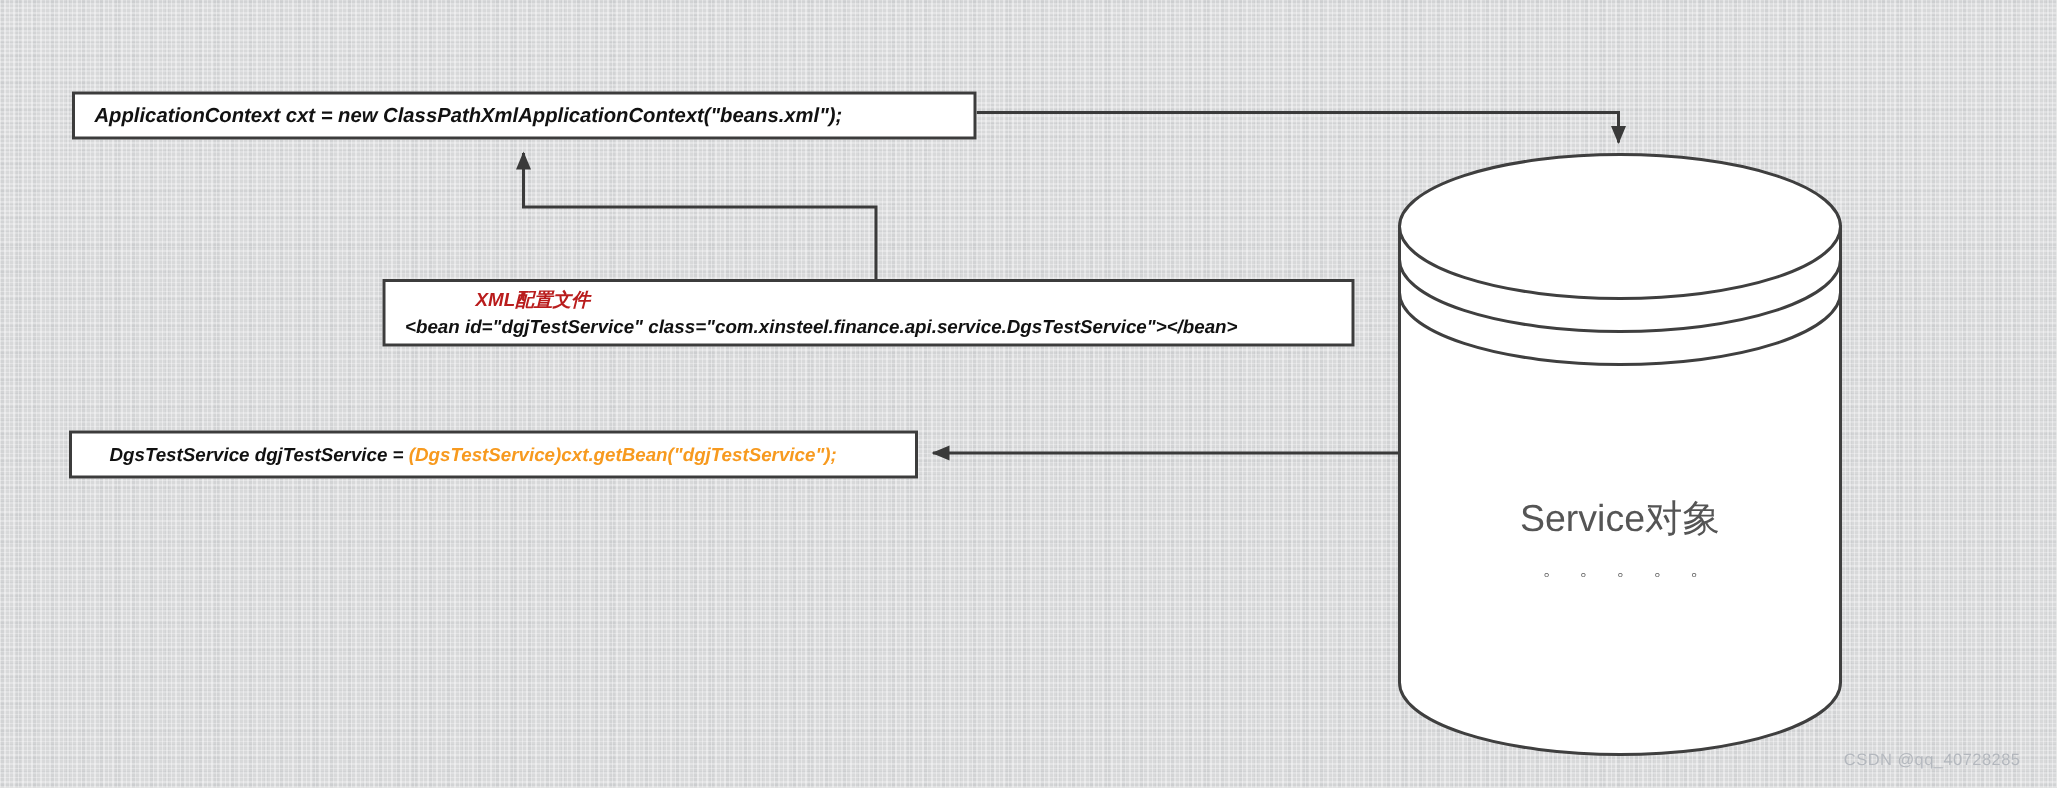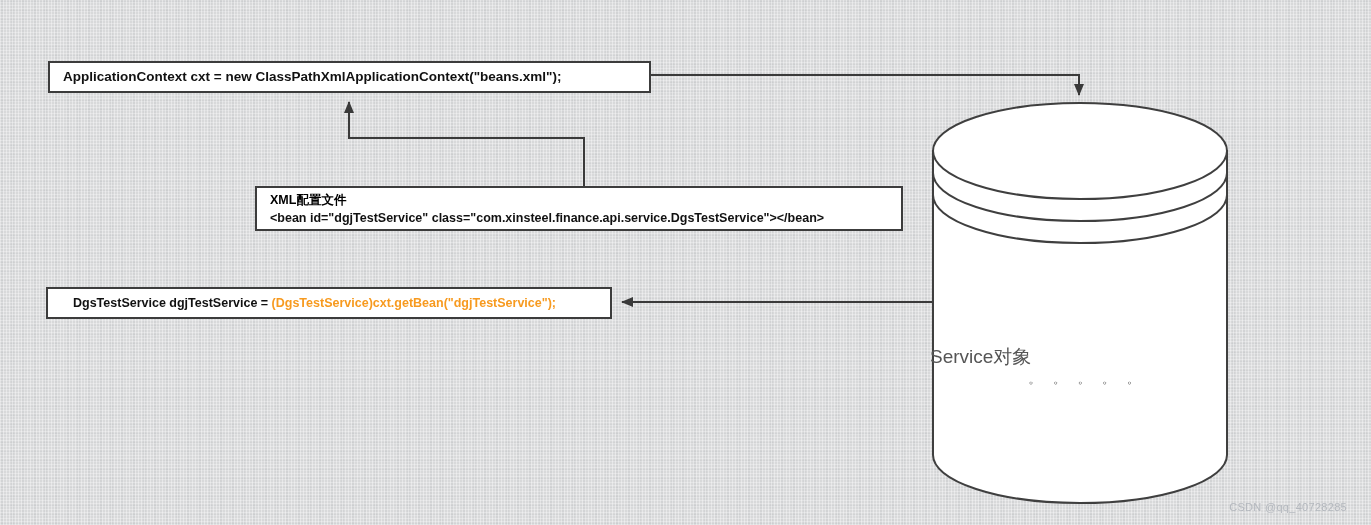--- a/index.html
+++ b/index.html
@@ -16,46 +16,47 @@
       repeating-linear-gradient(0deg,  rgba(100,105,115,.05) 0 2px, rgba(0,0,0,0) 2px 9px);
   }
   .box{
     position:absolute;
     background:#ffffff;
     border:2px solid #3c3c3c;
     box-sizing:border-box;
     white-space:nowrap;
     color:#111111;
     font-weight:bold;
+    font-style:italic;
   }
   .box1{
     left:48px;top:61px;width:603px;height:32px;
     font-size:13.5px;line-height:28px;padding-left:13px;
   }
   .xmlbox{
     left:255px;top:186px;width:648px;height:45px;
     font-size:12.5px;padding:3px 0 0 13px;line-height:18px;
   }
-  .xml-title{color:#000000;font-weight:bold;}
+  .xml-title{color:#b91c1c;font-weight:bold;margin-left:47px;}
   .xml-code{color:#111111;font-weight:bold;}
   .box3{
     left:46px;top:287px;width:566px;height:32px;
     font-size:12.5px;line-height:28px;padding-left:25px;
   }
   .orange{color:#f79a1f;}
   .arrows,.cyl{position:absolute;pointer-events:none;}
   .arrows{left:0;top:0;}
   .cyl{left:923px;top:95px;}
   .cyl-title{
     position:absolute;left:930px;top:136px;width:300px;
     text-align:center;font-size:27px;font-weight:bold;color:#2e2e2e;
   }
   .cyl-label{
-    position:absolute;left:930px;top:344px;width:300px;
-    text-align:left;font-size:19px;color:#555555;
+    position:absolute;left:930px;top:329px;width:300px;
+    text-align:center;font-size:25px;color:#555555;
   }
   .cyl-dots{
     position:absolute;left:936px;top:370px;width:300px;
     text-align:center;font-size:13px;letter-spacing:4px;color:#555555;
   }
   .watermark{
     position:absolute;right:24px;top:501px;
     font-size:11px;color:#b4b8be;letter-spacing:.3px;text-align:center;
   }
 </style>

